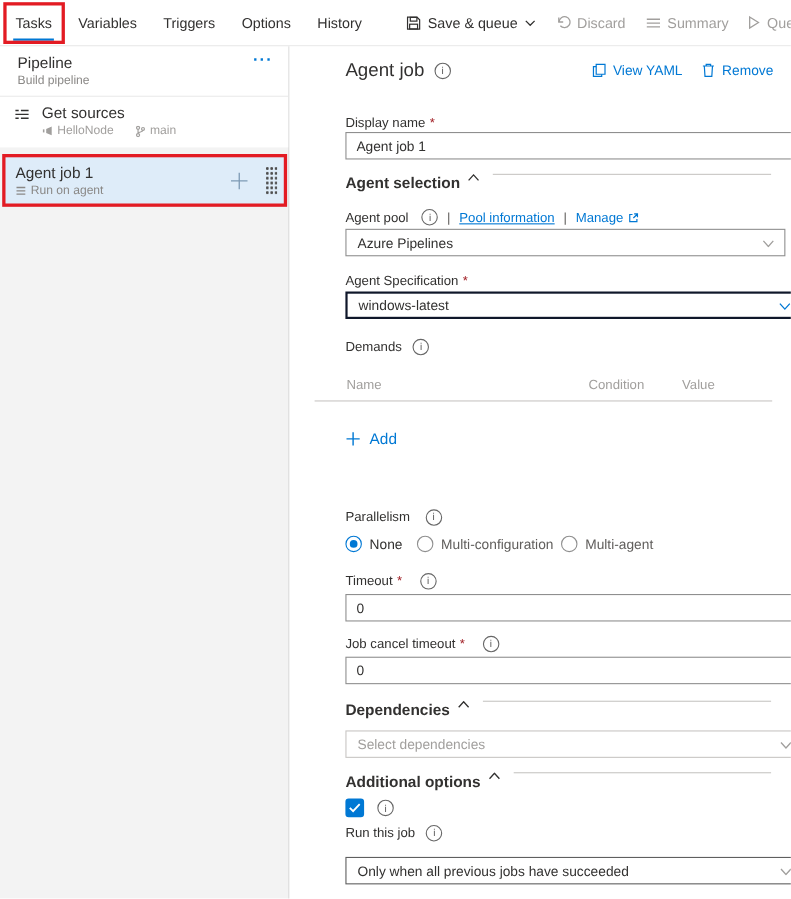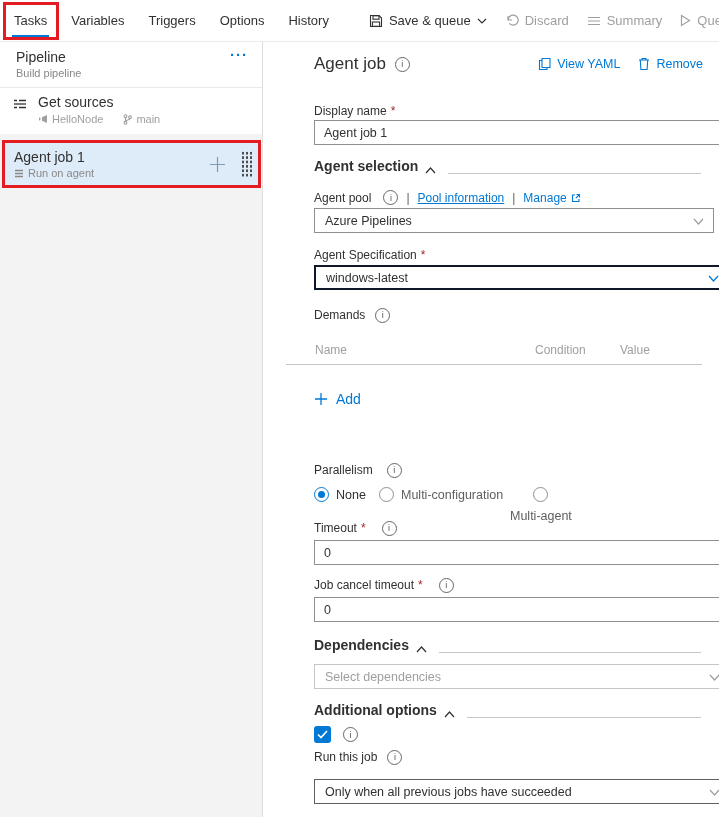--- a/index.html
+++ b/index.html
@@ -63,21 +63,21 @@
   .tb{height:25px;border:1px solid #8f8f8f;box-sizing:border-box;padding:0 9px;font-size:12.5px;
       width:416px;left:22px;color:#323130;background:#fff;font-family:inherit;outline:none;}
   .combo{height:25px;border:1px solid #8f8f8f;box-sizing:border-box;display:flex;align-items:center;
          padding:0 24px 0 10px;font-size:12.5px;background:#fff;left:22px;width:416px;cursor:pointer;}
   .combo .chev{position:absolute;right:9px;top:50%;margin-top:-3px;color:#a19f9d;}
   .combo-focus{border:2px solid #0f172a;}
   .combo-focus .chev{color:#0078d4;}
   .combo-dim{border-color:#c8c6c4;color:#a19f9d;}
   .combo-dark{border-color:#5f5f5f;}
 
-  .section-h{left:22px;right:18px;display:flex;align-items:flex-end;gap:7px;}
+  .section-h{left:22px;right:18px;display:flex;align-items:flex-start;gap:7px;}
   .section-h .txt{font-size:14px;font-weight:bold;color:#323130;white-space:nowrap;}
   .section-h .rule{flex:1;height:1px;background:#c8c6c4;margin-left:5px;}
 
   .pool-row{left:22px;top:148px;display:flex;align-items:center;gap:8px;font-size:12px;}
   .sep{color:#605e5c;}
   .link-underline{color:#0078d4;text-decoration:underline;cursor:pointer;}
   .link-plain{color:#0078d4;cursor:pointer;display:flex;align-items:center;gap:4px;}
 
   .dem-col{position:absolute;font-size:12px;color:#a19f9d;}
   .dem-line{position:absolute;left:22px;width:416px;height:1px;background:#c8c6c4;}
@@ -338,21 +338,21 @@
 
     <div class="p-abs radio-row" style="top:445px;">
       <label class="radio-item sel" style="left:22px;">
         <span class="radio on"></span>
         <span>None</span>
       </label>
       <label class="radio-item" style="left:87px;">
         <span class="radio"></span>
         <span>Multi-configuration</span>
       </label>
-      <label class="radio-item" style="left:218px;flex-direction:column;">
+      <label class="radio-item" style="left:218px;">
         <span class="radio"></span>
         <span>Multi-agent</span>
       </label>
     </div>
 
     <div class="p-abs lbl" style="left:22px;top:479px;">
       <span>Timeout</span>
       <span class="req">*</span>
       <span class="info-icon" style="margin-left:10px;"></span>
     </div>

